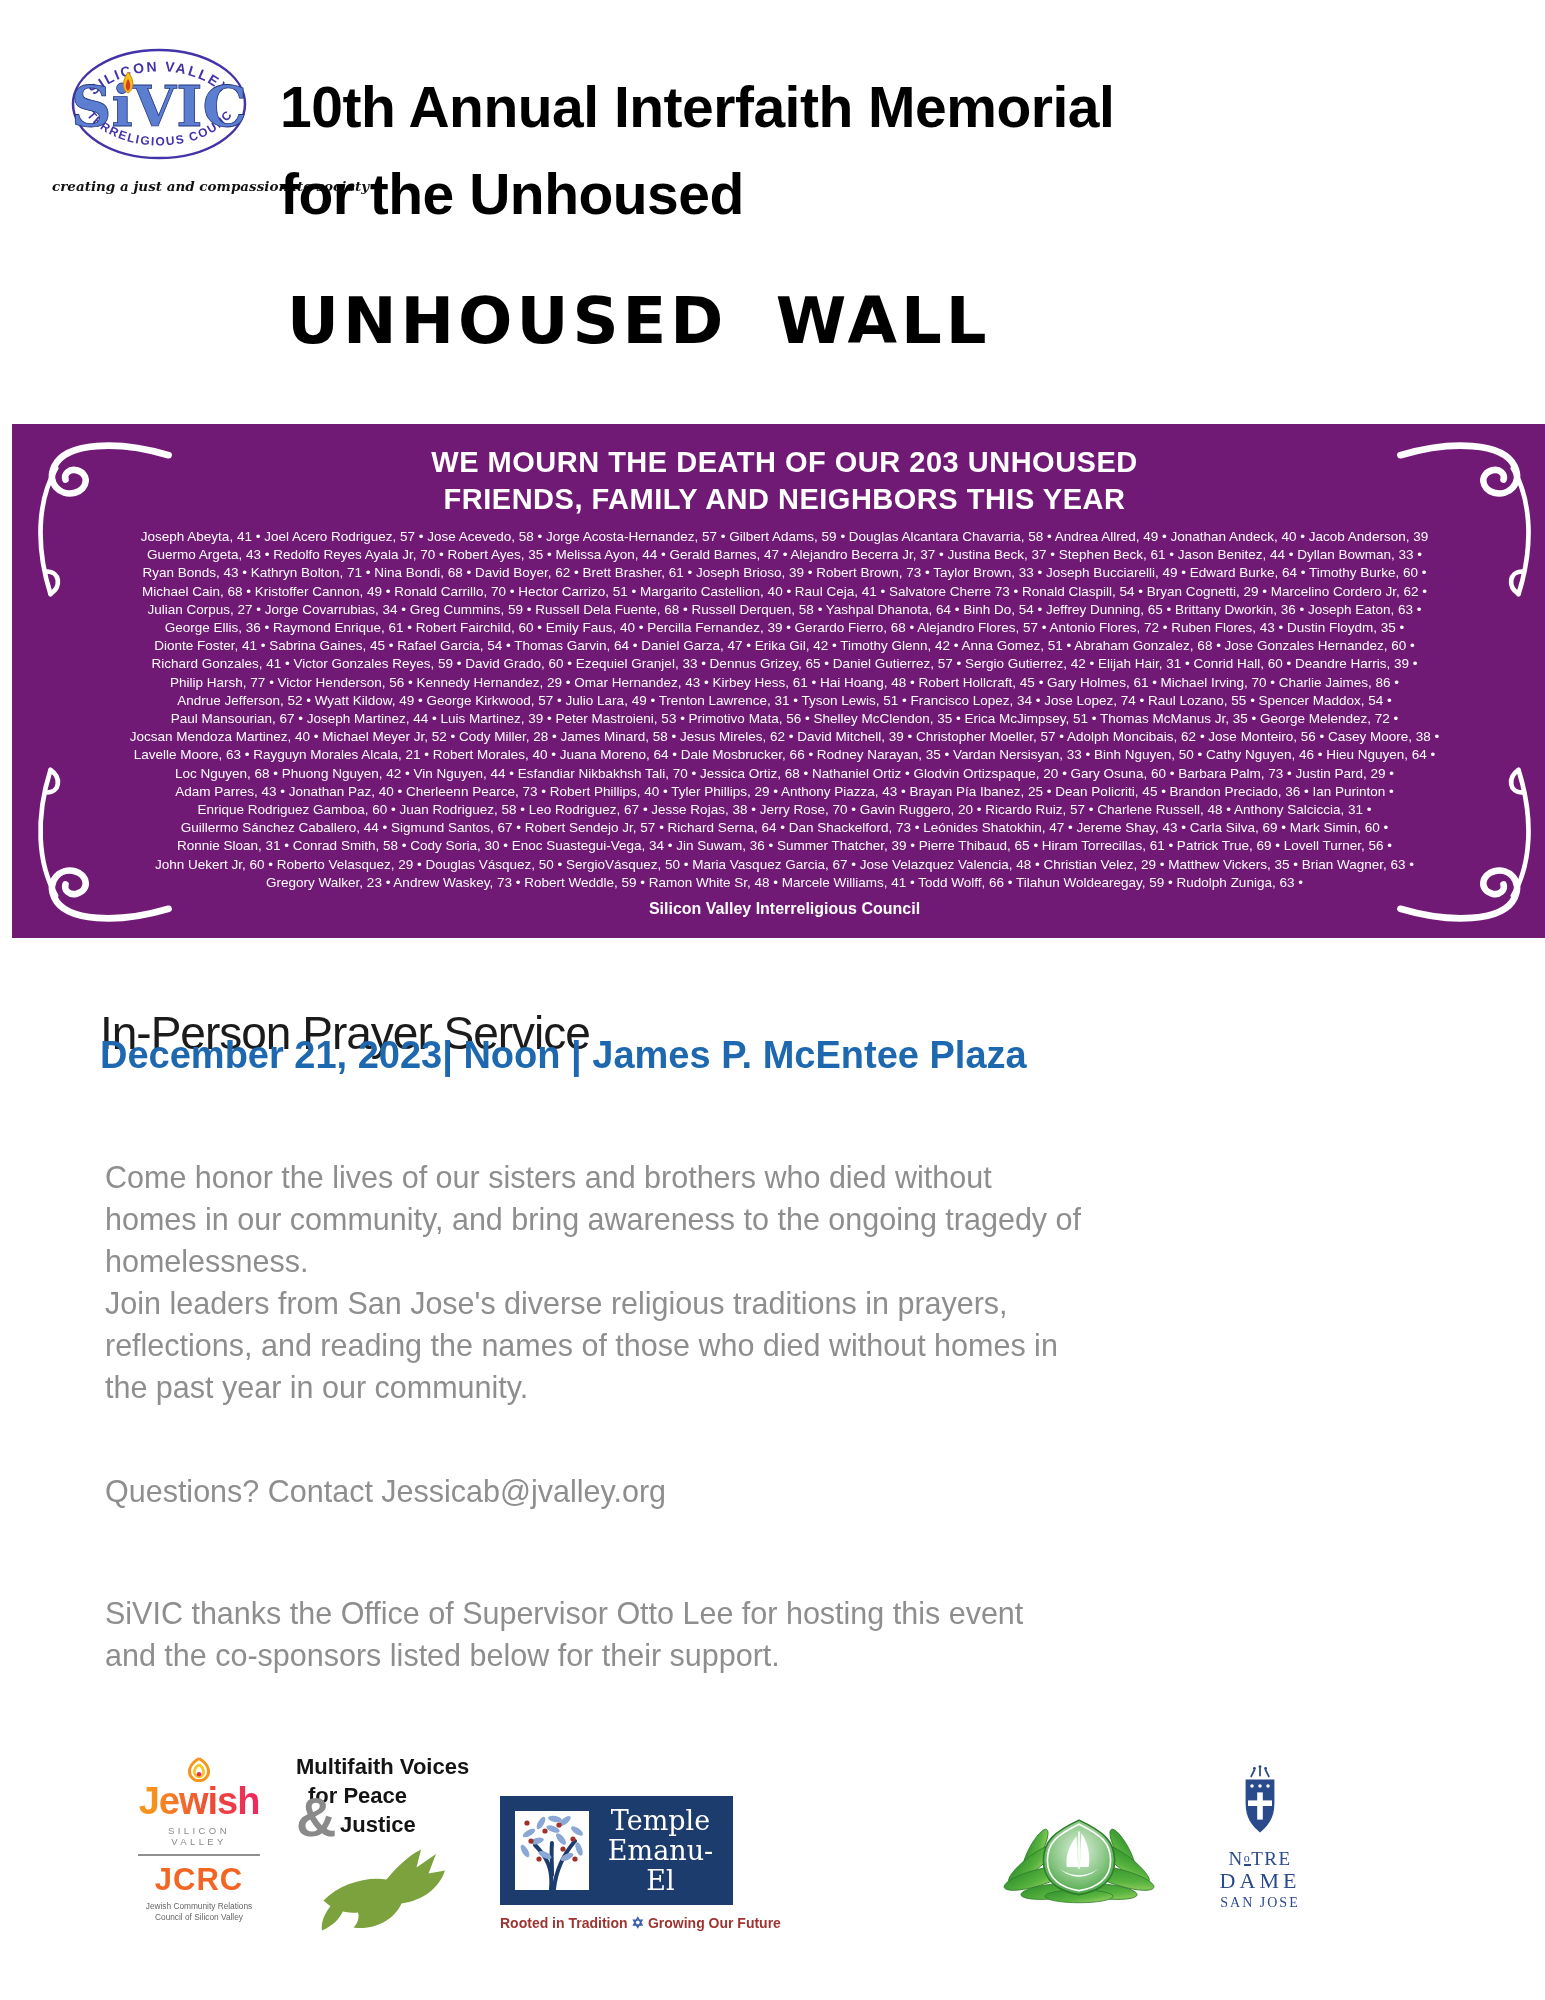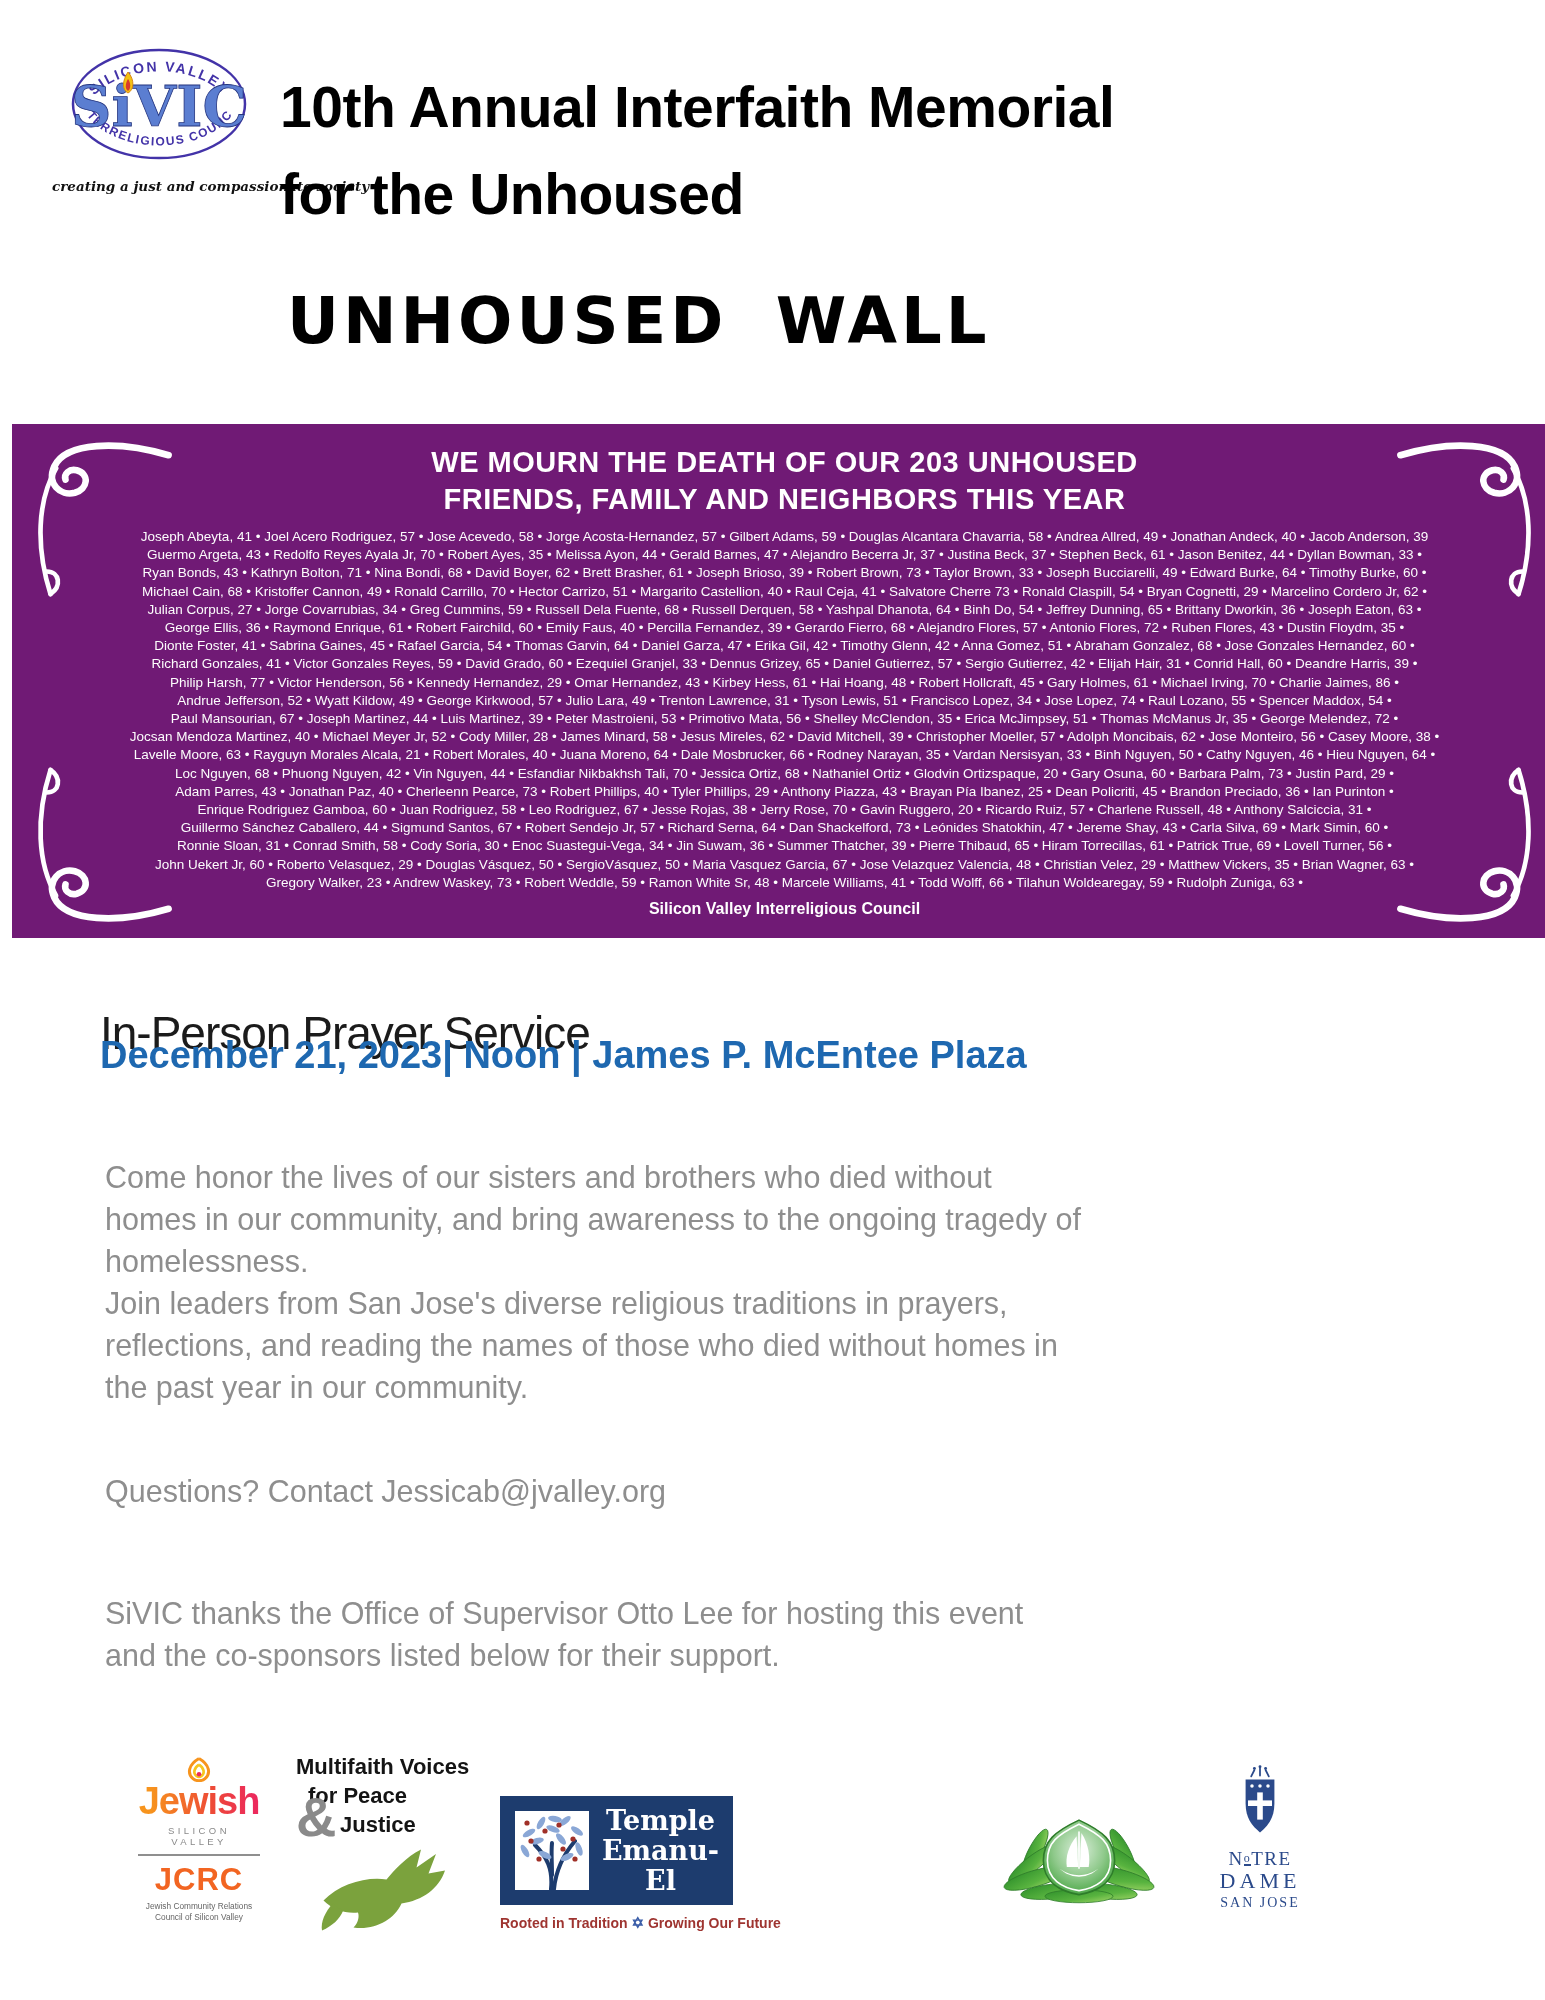--- a/index.html
+++ b/index.html
@@ -52,21 +52,21 @@
   .jewish .jcap{font-size:8.3px;color:#666;line-height:10.5px;margin-top:3px;}
   
   .multifaith{left:296px;top:1752px;width:180px;height:190px;}
   .multifaith .t{position:relative;z-index:2;font-size:22px;font-weight:800;color:#141414;line-height:29px;}
   .multifaith .t2{margin-left:12px;}
   .multifaith .t3{margin-left:44px;}
   .multifaith .amp{position:absolute;left:0;top:32px;z-index:2;font-size:56px;font-weight:700;color:#8a8a8a;}
   .multifaith .dove{position:absolute;left:14px;top:60px;width:150px;z-index:1;}
   
   .temple{left:500px;top:1796px;width:233px;text-align:center;}
-  .temple .box{display:flex;align-items:center;background:#1d3c6e;height:93px;padding:8px;font-weight:bold;}
+  .temple .box{display:flex;align-items:center;background:#1d3c6e;height:93px;padding:8px;}
   .temple .treewrap{background:#fff;width:74px;height:79px;margin:7px;flex:none;}
   .temple .tname{flex:1;color:#fff;font-family:"DejaVu Serif",serif;font-size:27px;line-height:30px;}
   .temple .tcap{margin-top:9px;font-size:14px;font-weight:bold;color:#9e3430;white-space:nowrap;}
   .temple .tstar{color:#3a5da8;font-size:15px;}
   
   .tzuchi{left:998px;top:1810px;width:162px;height:98px;}
   
   .notredame{left:1205px;top:1762px;width:110px;text-align:center;color:#2b4a8b;
              font-family:"Liberation Serif",serif;}
   .notredame .crest{height:80px;margin-bottom:2px;}

